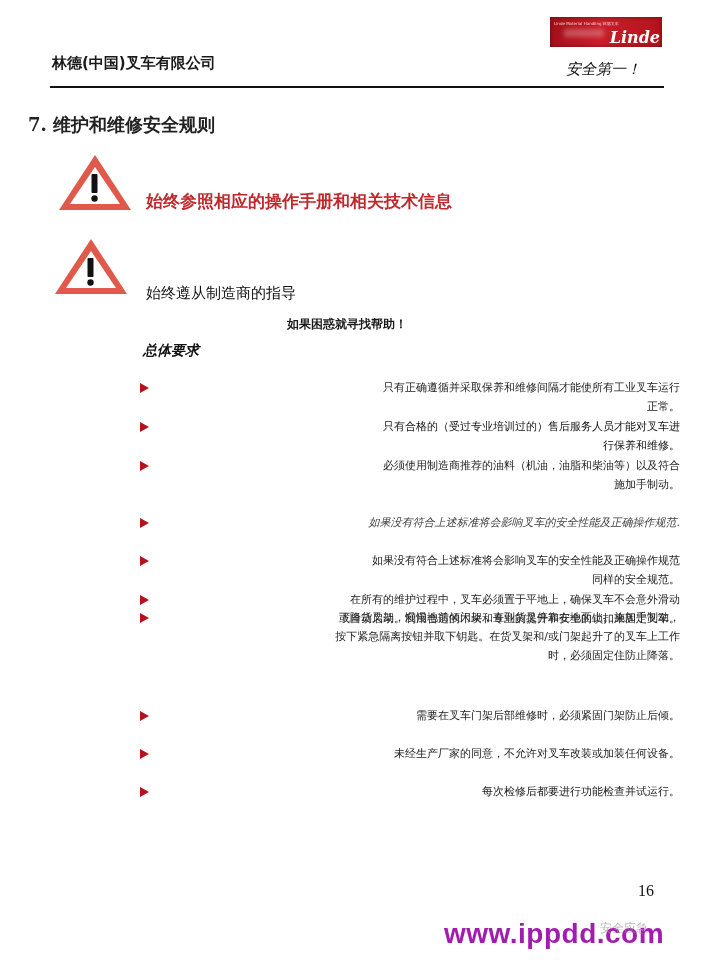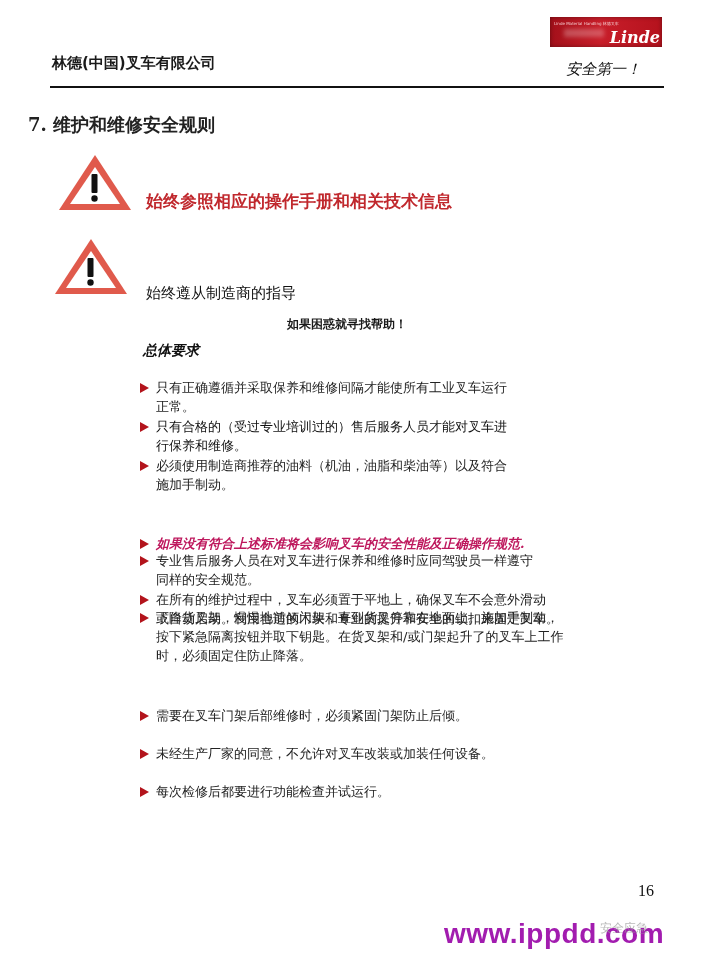--- a/index.html
+++ b/index.html
@@ -16,26 +16,26 @@
   .logo-small { position: absolute; left: 4px; top: 4px; font-size: 4px; color: #f3c9cc; white-space: nowrap; }
   .logo-blur { position: absolute; left: 14px; top: 12px; width: 40px; height: 8px; background: rgba(255,255,255,0.25); filter: blur(2px); }
   .logo-text { position: absolute; right: 2px; top: 11px; font-family: "DejaVu Serif", serif; font-style: italic; font-weight: bold; font-size: 16px; color: #fff; }
   .slogan { left: 566px; top: 60px; font-size: 15px; font-style: italic; color: #111; }
   .section-title { left: 28px; top: 113px; font-family: "DejaVu Serif", serif; font-weight: bold; font-size: 18px; color: #222; }
   .warn { width: 78px; height: 62px; }
   .warn-text-red { left: 146px; top: 190px; font-family: "DejaVu Serif", serif; font-size: 17px; color: #c0282d; font-weight: bold; }
   .warn-text-black { left: 146px; top: 284px; font-family: "DejaVu Serif", serif; font-size: 15px; color: #111; }
   .help-title { left: 268px; top: 316px; font-family: "DejaVu Serif", serif; font-weight: bold; font-size: 12px; color: #1a1a1a; margin-left: 19px; }
   .general { left: 143px; top: 342px; font-size: 14px; font-weight: bold; color: #111; font-style: italic; }
-  .item { position: absolute; left: 140px; font-size: 13px; line-height: 19px; color: #222; width: 540px; }
+  .item { position: absolute; left: 140px; font-size: 11px; line-height: 19px; color: #222; width: 540px; text-align: right; }
   .item .bullet { position: absolute; left: 0; top: 5px; width: 0; height: 0;
     border-top: 5px solid transparent; border-bottom: 5px solid transparent; border-left: 9px solid #b3141c; }
   .item .txt { display: block; padding-left: 16px; white-space: pre-line; }
   .item.bold { font-weight: normal; color: #111; }
-  .item.italic { font-weight: bold; font-style: italic; font-family: "DejaVu Serif", serif; color: #be185d; margin-top: 21px; }
+  .item.italic { font-weight: normal; font-style: italic; font-family: "DejaVu Serif", serif; color: #404040; }
   .page-num { left: 638px; top: 882px; font-family: "Liberation Serif", serif; font-size: 16px; color: #111; }
   .watermark { left: 444px; top: 918px; font-family: Liberation Sans, sans-serif; font-weight: bold; font-size: 28px; color: #a21caf; letter-spacing: 0.5px; }
   .wm-overlay { left: 600px; top: 920px; font-size: 12px; color: #9a9a9a; opacity: 0.7; }
 </style>
 </head>
 <body>
 
 <div class="abs company">林德(中国)叉车有限公司</div>
 <div class="abs header-line"></div>
 
@@ -85,21 +85,21 @@
   <span class="bullet"></span>
   <span class="txt">必须使用制造商推荐的油料（机油，油脂和柴油等）以及符合
 施加手制动。</span>
 </div>
 <div class="item italic" style="top:513px;">
   <span class="bullet"></span>
   <span class="txt">如果没有符合上述标准将会影响叉车的安全性能及正确操作规范.</span>
 </div>
 <div class="item" style="top:551px;">
   <span class="bullet"></span>
-  <span class="txt">专业售后服务人员在对叉车进行保养和维修时应同驾驶员一样遵守
+  <span class="txt">如果没有符合上述标准将会影响叉车的安全性能及正确操作规范
 同样的安全规范。</span>
 </div>
 <div class="item" style="top:590px;">
   <span class="bullet"></span>
   <span class="txt">在所有的维护过程中，叉车必须置于平地上，确保叉车不会意外滑动
 或自动启动。利用合适的木块和专业的提升和安全的锁扣来固定叉车。</span>
 </div>
 <div class="item" style="top:608px;">
   <span class="bullet"></span>
   <span class="txt">下降货叉架，慢慢地前倾门架，直到货叉停靠在地面上。施加手制动，

